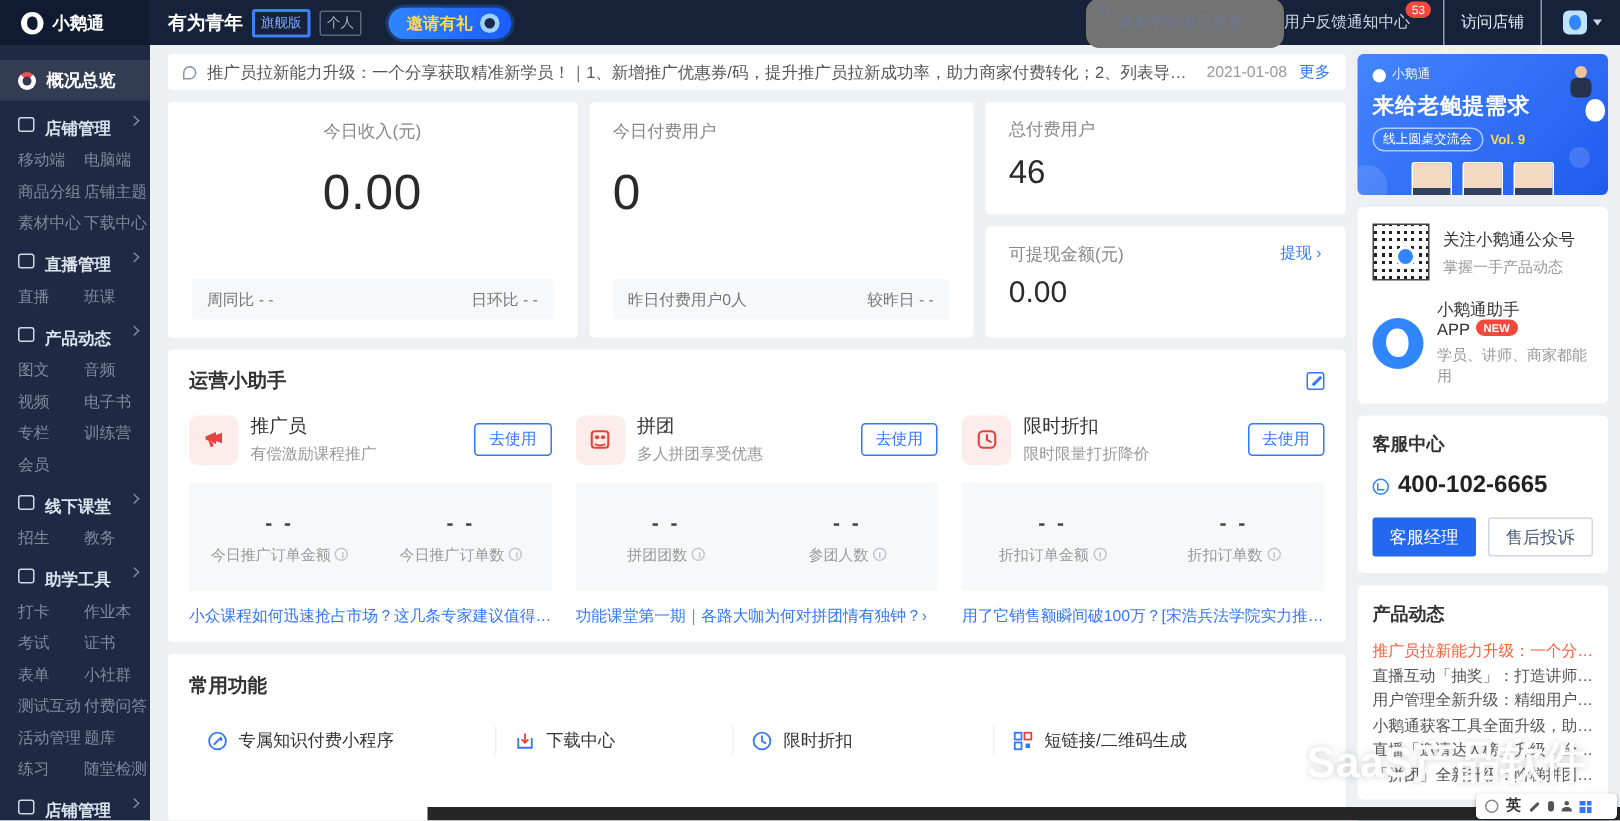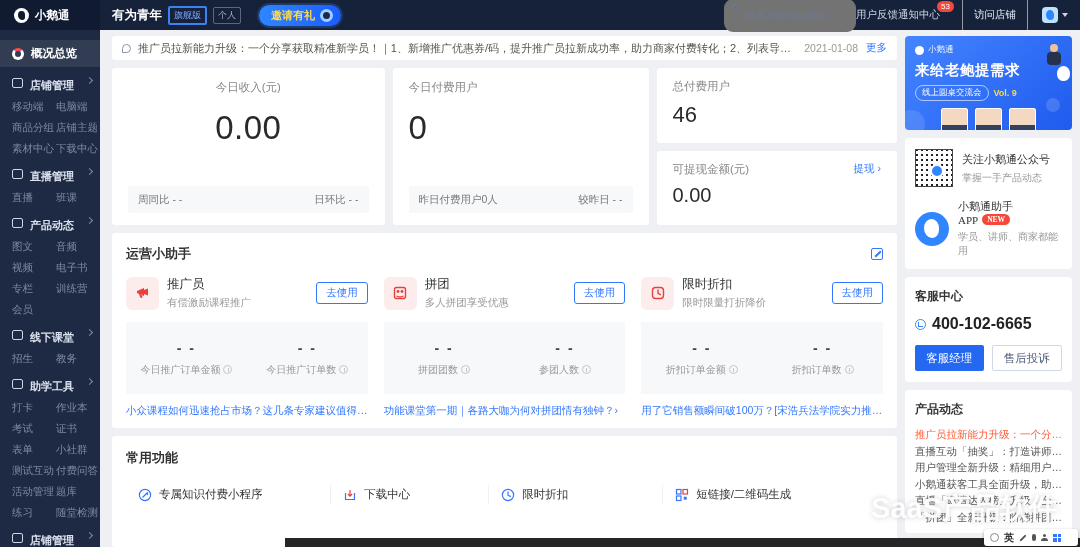--- a/index.html
+++ b/index.html
@@ -507,21 +507,21 @@
       <div class="rcard">
         <div class="qr-row">
           <span class="qr-box"></span>
           <span style="min-width:0;">
             <div class="r-title">关注小鹅通公众号</div>
             <div class="r-desc">掌握一手产品动态</div>
           </span>
         </div>
         <div class="app-row">
           <span class="app-ic"></span>
-          <span style="min-width:0;font-family:Liberation Serif, serif;">
+          <span style="min-width:0;">
             <div class="r-title"><span>小鹅通助手APP</span><span class="new-badge">NEW</span></div>
             <div class="r-desc">学员、讲师、商家都能用</div>
           </span>
         </div>
       </div>
 
       <div class="rcard">
         <div class="svc-title">客服中心</div>
         <div class="phone-row">
           <span class="phone-ic"></span>

